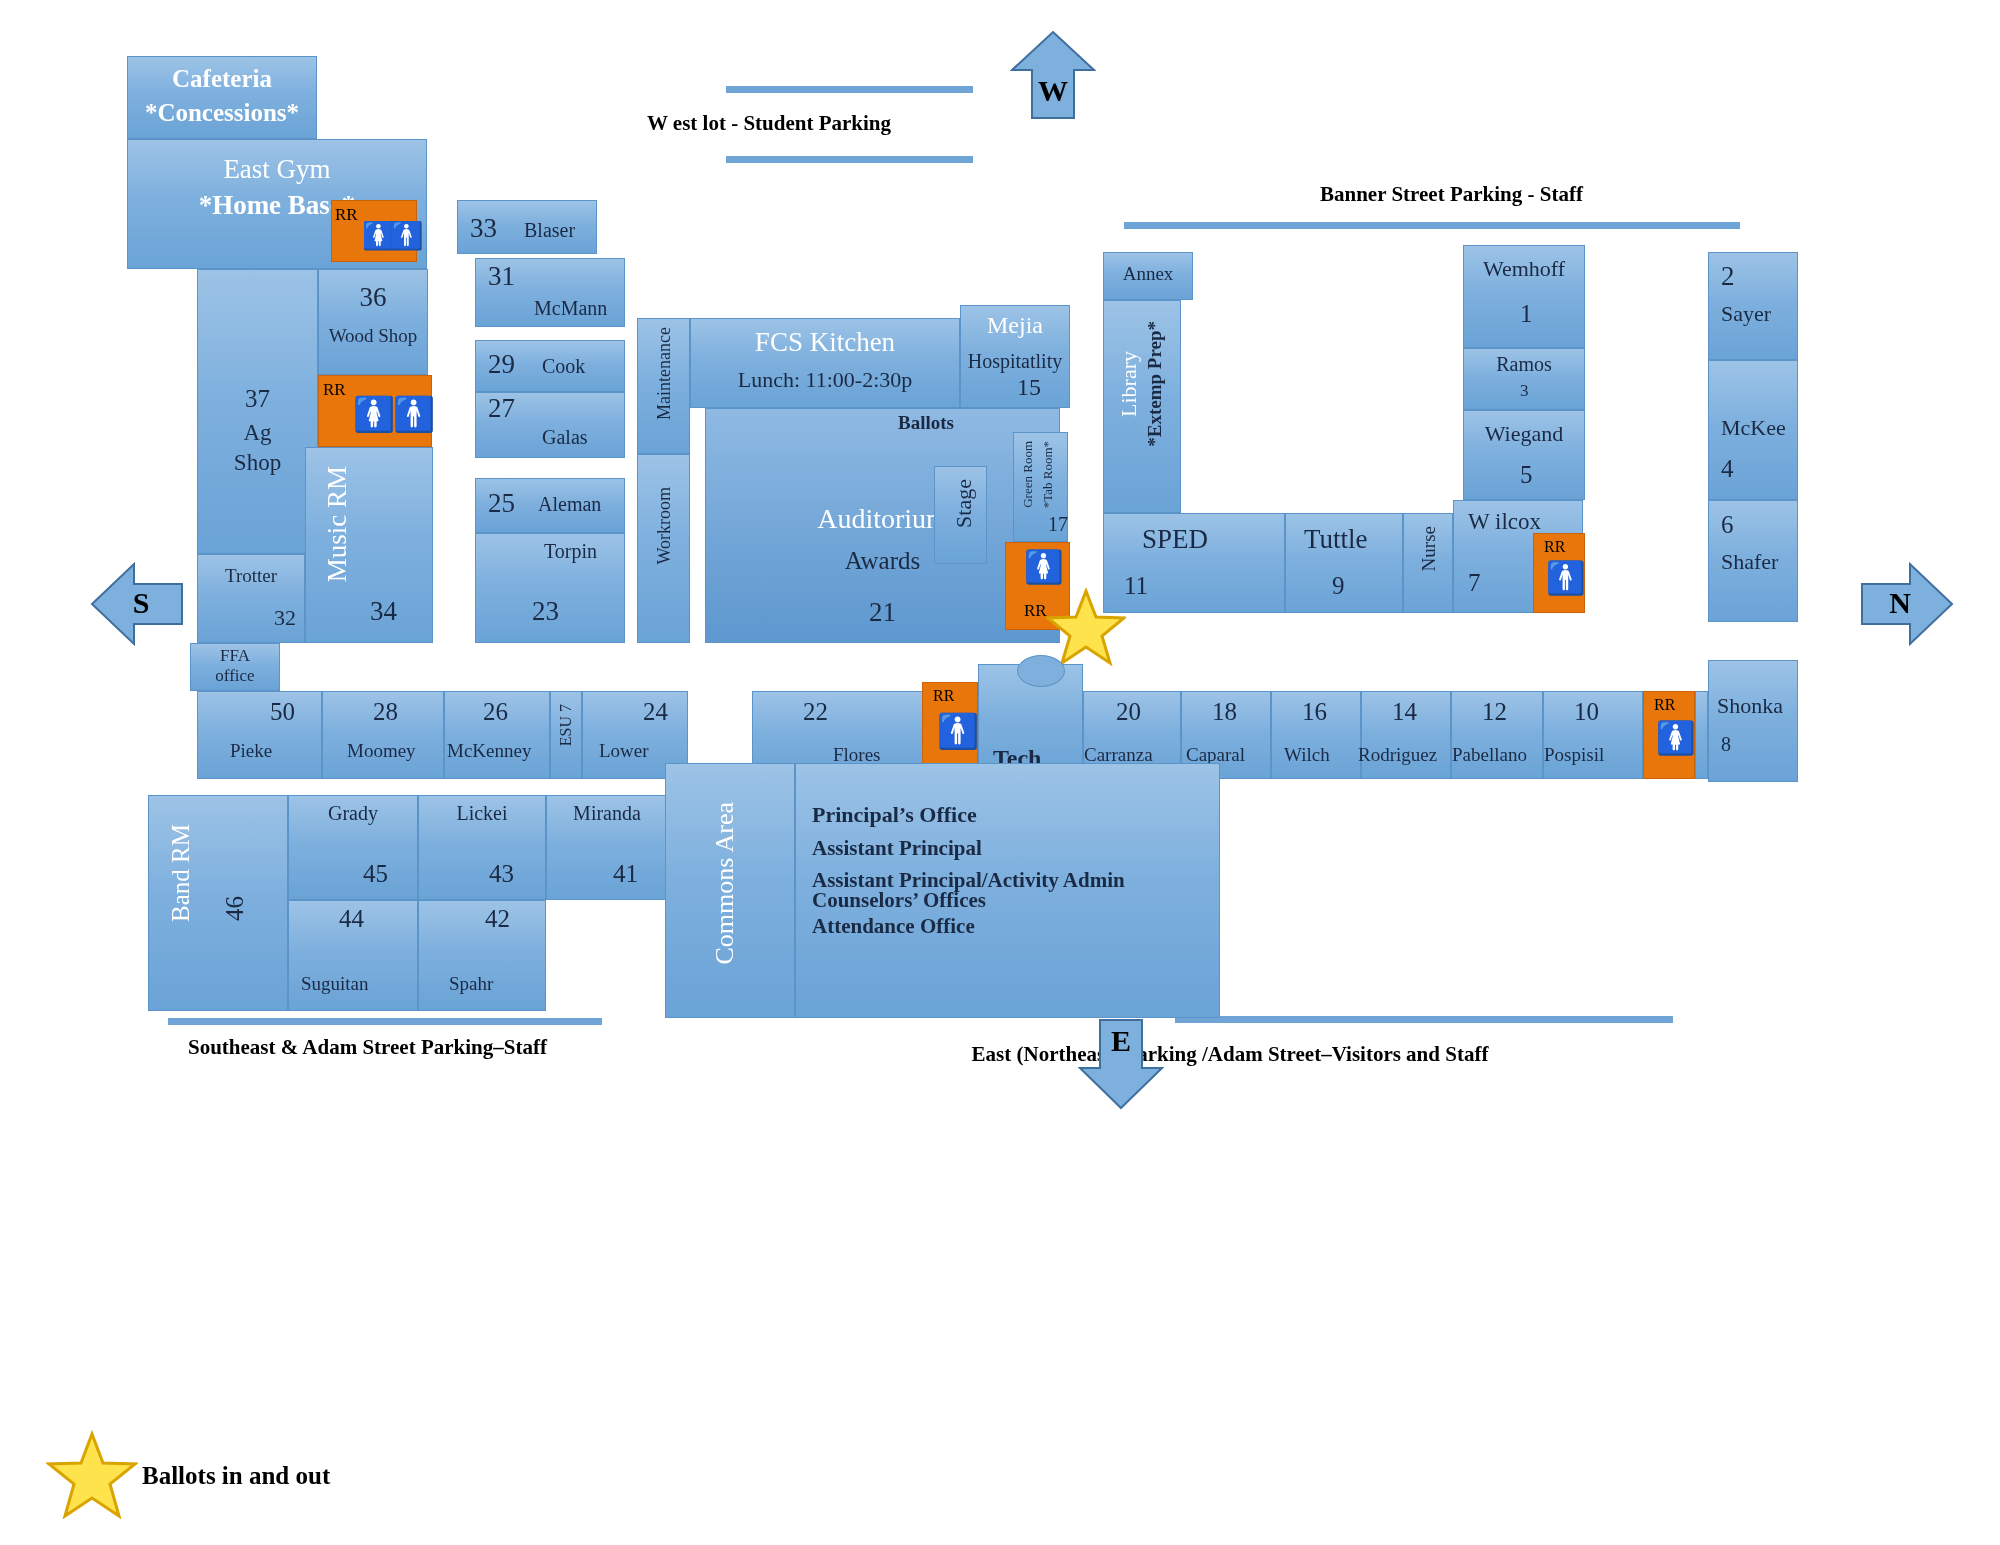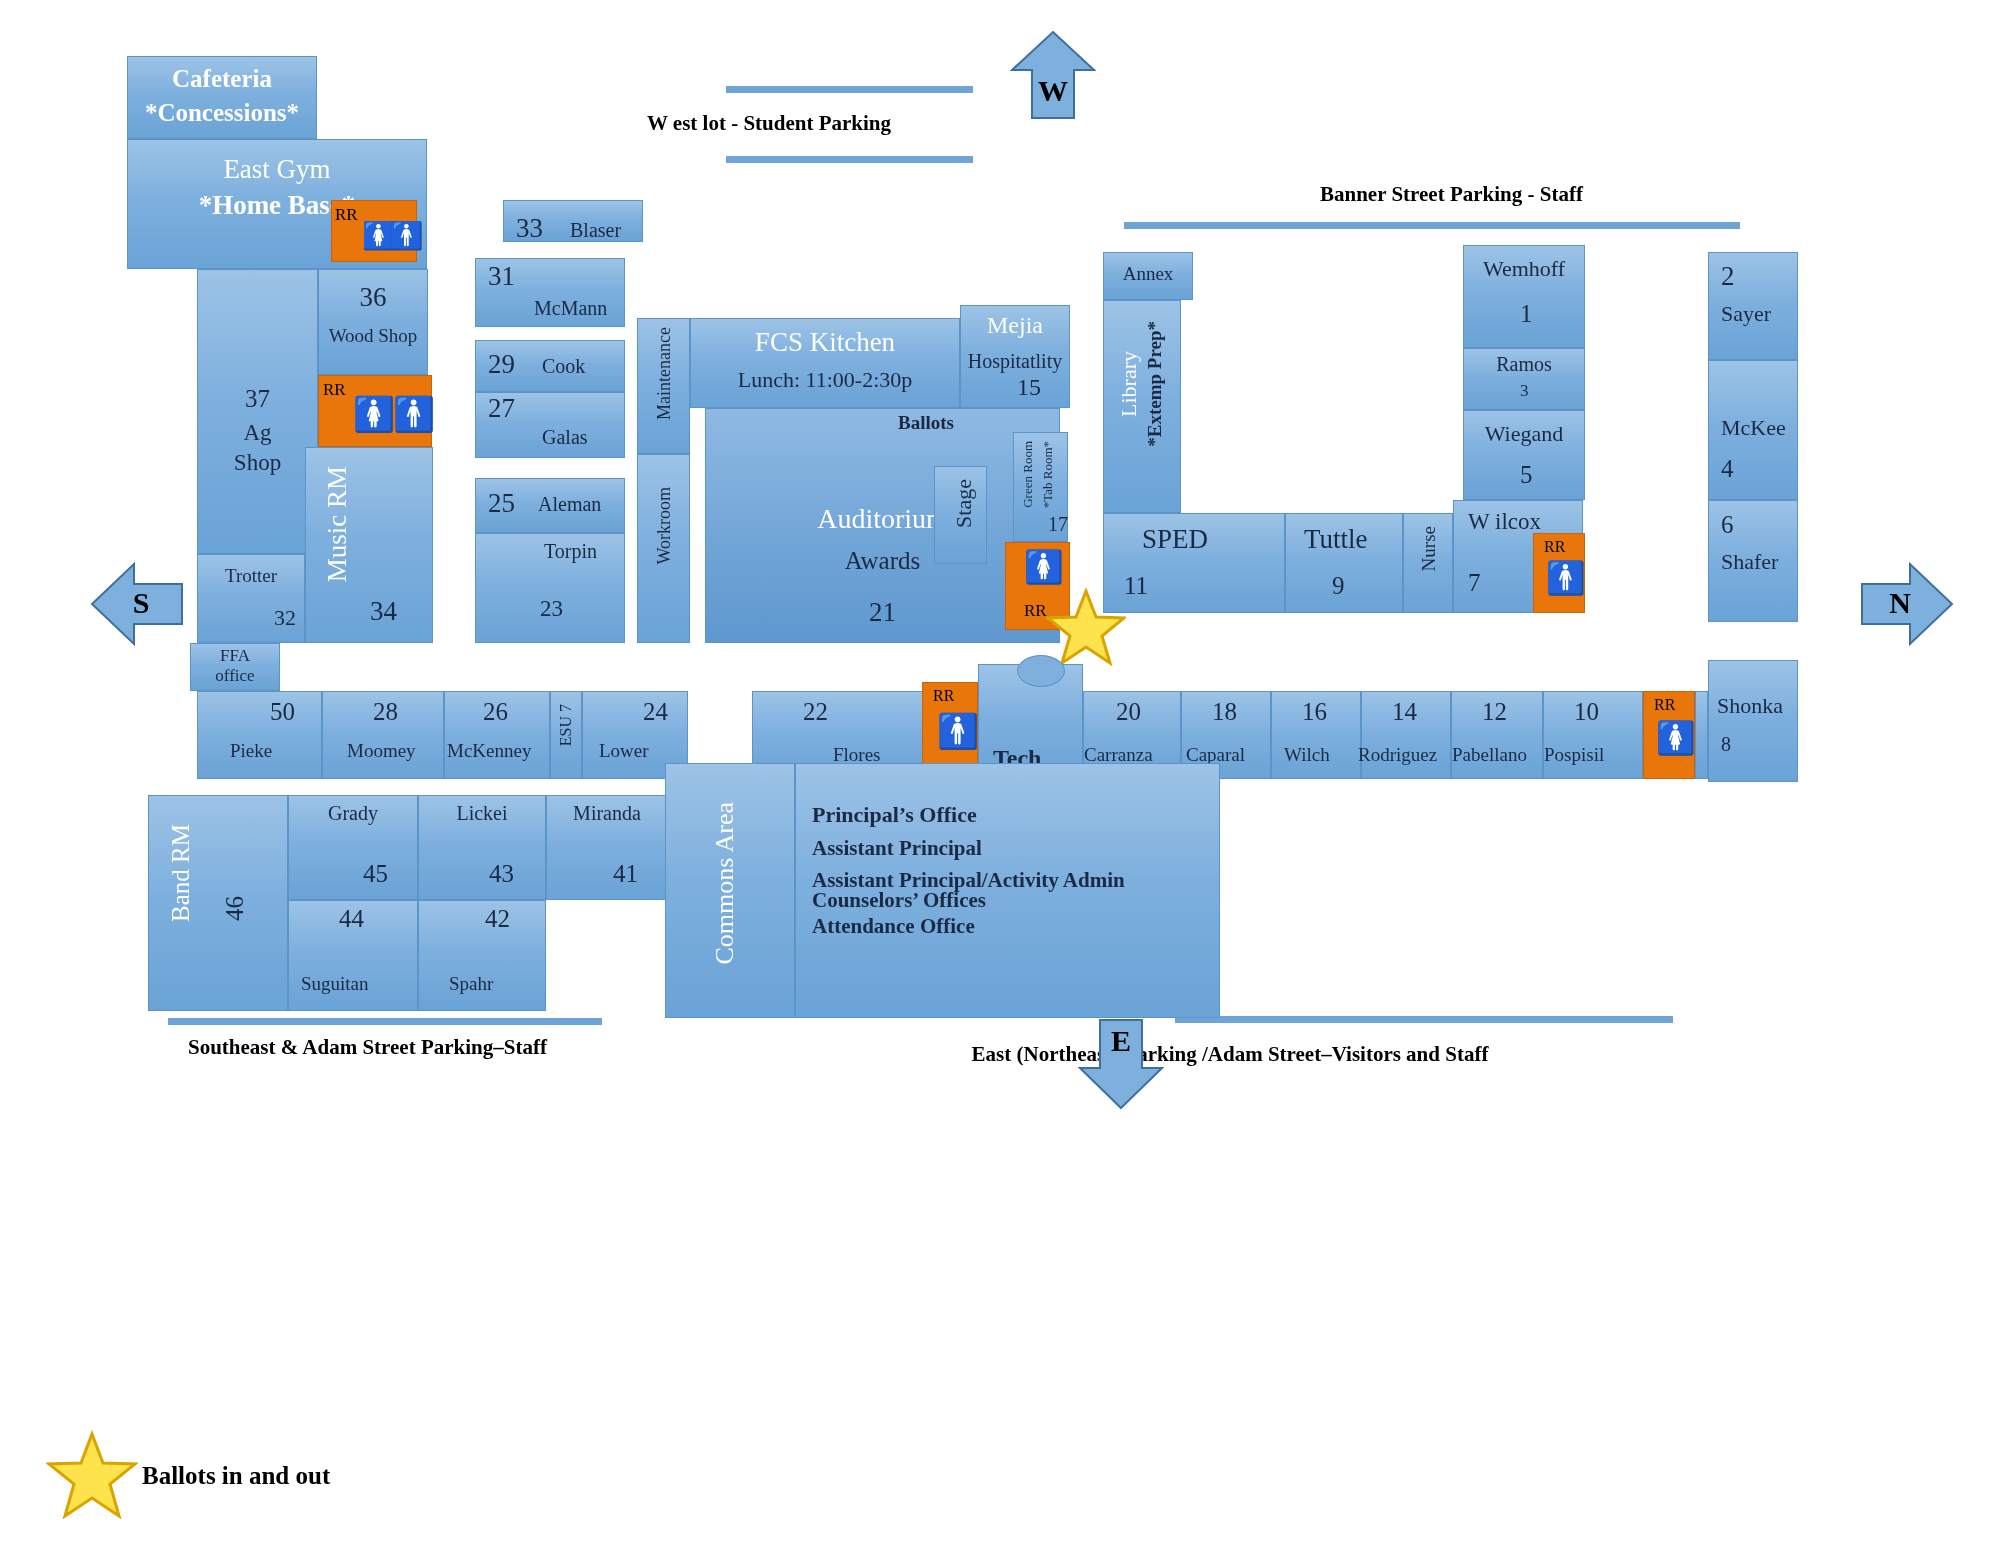--- a/index.html
+++ b/index.html
@@ -130,21 +130,21 @@
   <div class="room" style="left:197px;top:554px;width:108px;height:89px;">
     <div class="ctr" style="top:10px;font-size:19px;">Trotter</div>
     <div style="position:absolute;left:76px;top:50px;font-size:22px;">32</div>
   </div>
 
   <div class="room" style="left:190px;top:643px;width:90px;height:48px;">
     <div class="ctr" style="top:2px;font-size:17px;">FFA</div>
     <div class="ctr" style="top:22px;font-size:17px;">office</div>
   </div>
 
-  <div class="room" style="left:503px;top:200px;width:140px;height:42px;text-decoration:underline;">
+  <div class="room" style="left:457px;top:200px;width:140px;height:54px;text-decoration:underline;">
     <div style="position:absolute;left:12px;top:12px;font-size:27px;">33</div>
     <div style="position:absolute;left:66px;top:18px;font-size:20px;">Blaser</div>
   </div>
   <div class="room" style="left:475px;top:258px;width:150px;height:69px;">
     <div style="position:absolute;left:12px;top:2px;font-size:27px;">31</div>
     <div style="position:absolute;left:58px;top:38px;font-size:20px;">McMann</div>
   </div>
   <div class="room" style="left:475px;top:340px;width:150px;height:52px;">
     <div style="position:absolute;left:12px;top:8px;font-size:27px;">29</div>
     <div style="position:absolute;left:66px;top:14px;font-size:20px;">Cook</div>
@@ -152,21 +152,21 @@
   <div class="room" style="left:475px;top:392px;width:150px;height:66px;">
     <div style="position:absolute;left:12px;top:0px;font-size:27px;">27</div>
     <div style="position:absolute;left:66px;top:33px;font-size:20px;">Galas</div>
   </div>
   <div class="room" style="left:475px;top:478px;width:150px;height:55px;">
     <div style="position:absolute;left:12px;top:9px;font-size:27px;">25</div>
     <div style="position:absolute;left:62px;top:14px;font-size:20px;">Aleman</div>
   </div>
   <div class="room" style="left:475px;top:533px;width:150px;height:110px;">
     <div style="position:absolute;left:68px;top:6px;font-size:20px;">Torpin</div>
-    <div style="position:absolute;left:64px;top:62px;font-size:23px;">23</div>
+    <div style="position:absolute;left:56px;top:62px;font-size:27px;">23</div>
   </div>
 
   <div class="room" style="left:637px;top:318px;width:53px;height:136px;">
     <div class="vert" style="left:16px;top:8px;font-size:18px;">Maintenance</div>
   </div>
   <div class="room" style="left:637px;top:454px;width:53px;height:189px;">
     <div class="vert" style="left:16px;top:32px;font-size:18px;">Workroom</div>
   </div>
 
   <div class="room" style="left:690px;top:318px;width:270px;height:90px;">

